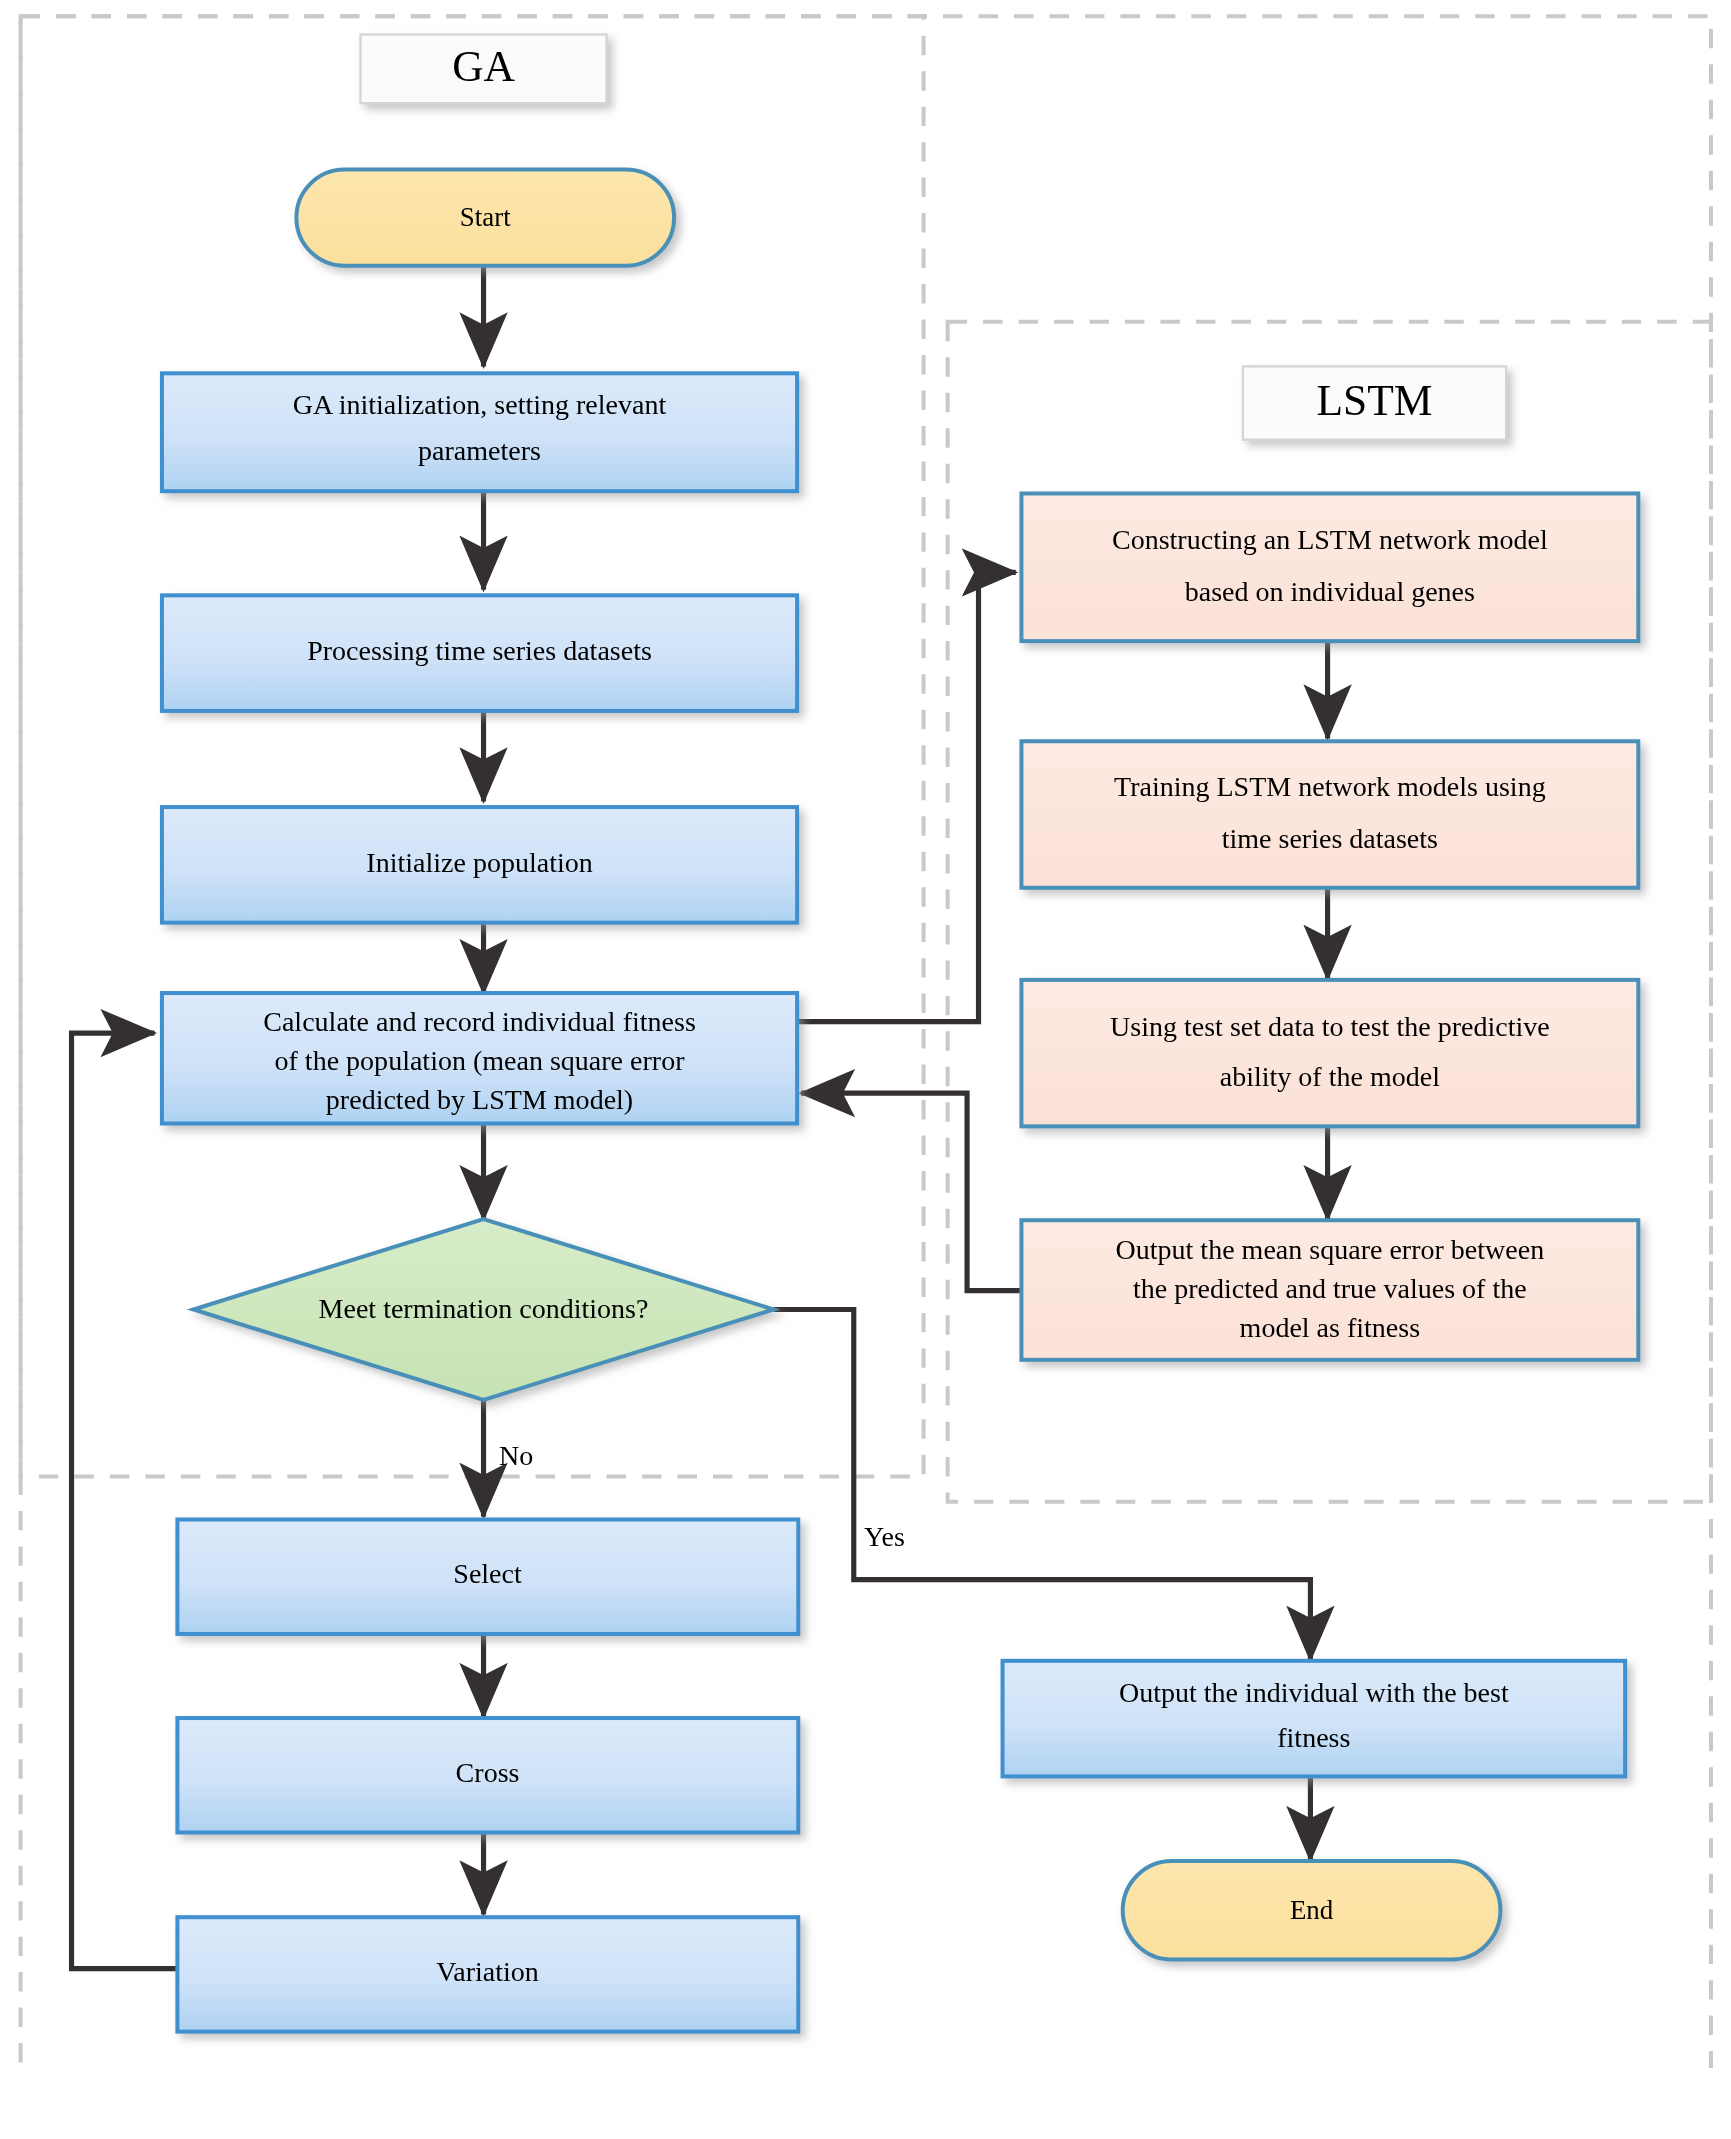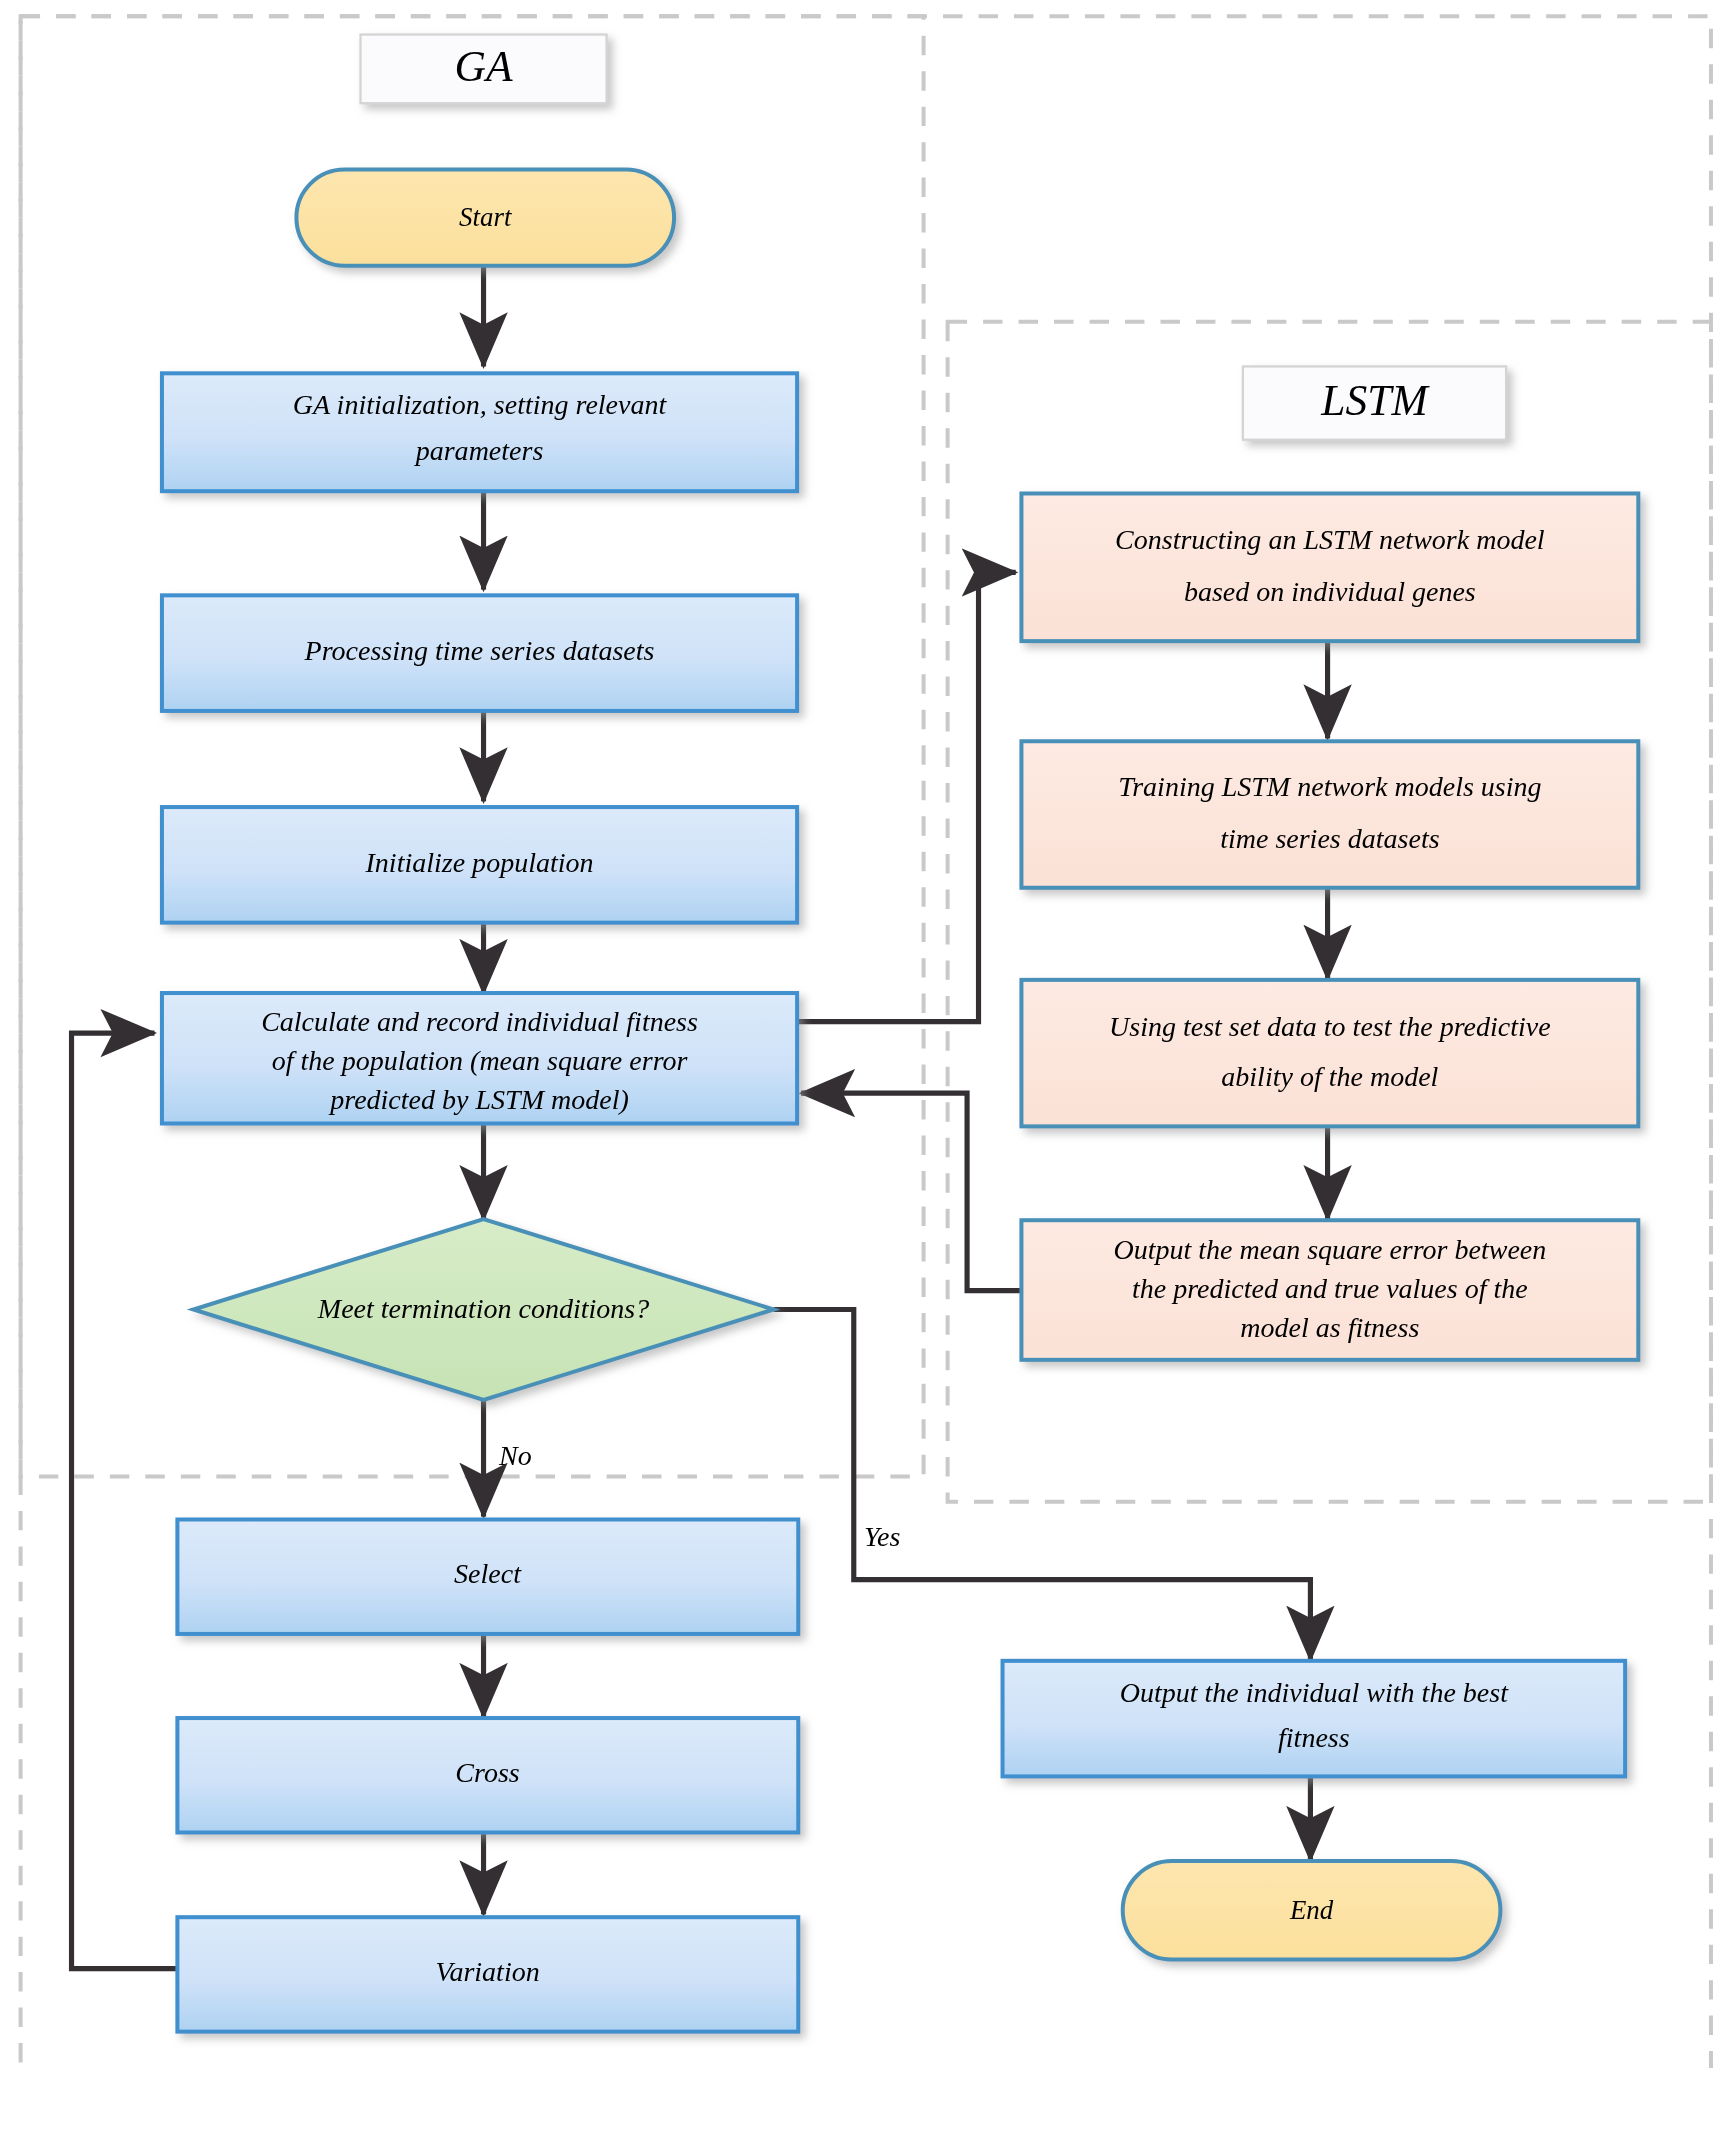--- a/index.html
+++ b/index.html
@@ -9,21 +9,20 @@
   }
   body {
     font-family: "Liberation Serif", "DejaVu Serif", serif;
   }
   #canvas {
     position: relative;
     width: 1731px;
     height: 2068px;
     background: #ffffff;
     overflow: hidden;
-    font-style: italic;
   }
   svg.layer {
     position: absolute;
     left: 0;
     top: 0;
     width: 1731px;
     height: 2140px;
   }
   .node-text {
     font-family: "Liberation Serif", "DejaVu Serif", serif;

